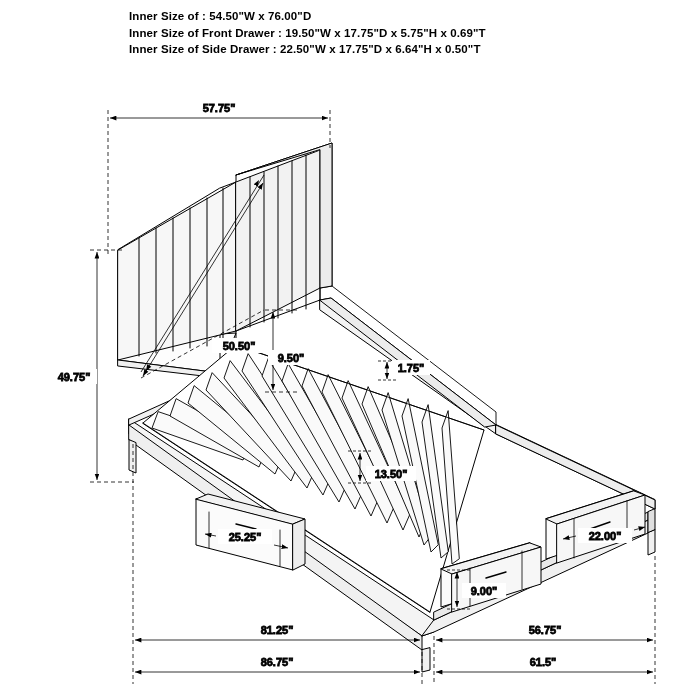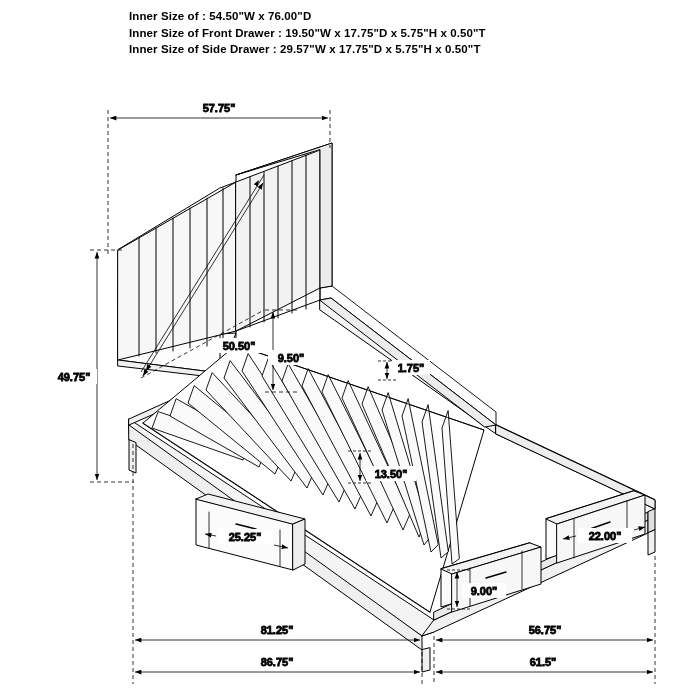--- a/index.html
+++ b/index.html
@@ -46,22 +46,22 @@
     fill: #000000;
   }
 </style>
 </head>
 <body>
 
 <div id="stage">
 
   <div class="spec-block">
     <span class="spec-line">Inner Size of : 54.50"W x 76.00"D</span>
-    <span class="spec-line">Inner Size of Front Drawer : 19.50"W x 17.75"D x 5.75"H x 0.50"T</span>
-    <span class="spec-line">Inner Size of Side Drawer : 29.57"W x 17.75"D x 5.75"H x 0.50"T</span>
+    <span class="spec-line">Inner Size of Front Drawer : 19.50"W x 17.75"D x 5.75"H x 0.69"T</span>
+    <span class="spec-line">Inner Size of Side Drawer : 22.50"W x 17.75"D x 6.64"H x 0.50"T</span>
   </div>
 
   <svg class="diagram" viewBox="0 0 700 700">
     <defs>
       <marker id="arrS" markerWidth="9" markerHeight="9" refX="8" refY="3" orient="auto" markerUnits="strokeWidth">
         <path d="M0,0 L8,3 L0,6 z" fill="#000"></path>
       </marker>
       <marker id="arrE" markerWidth="9" markerHeight="9" refX="0" refY="3" orient="auto" markerUnits="strokeWidth">
         <path d="M8,0 L0,3 L8,6 z" fill="#000"></path>
       </marker>

